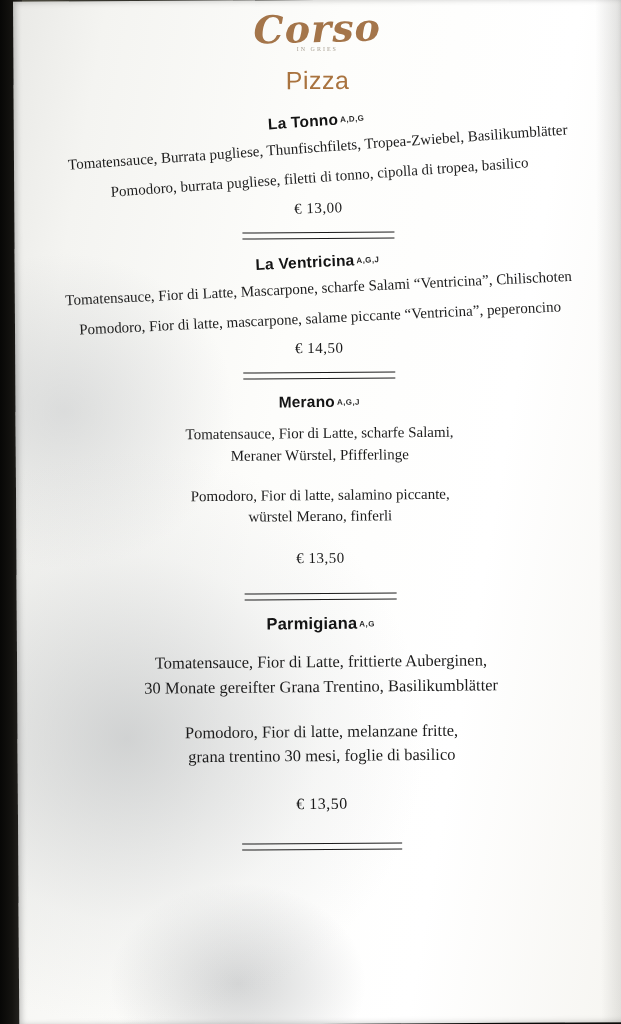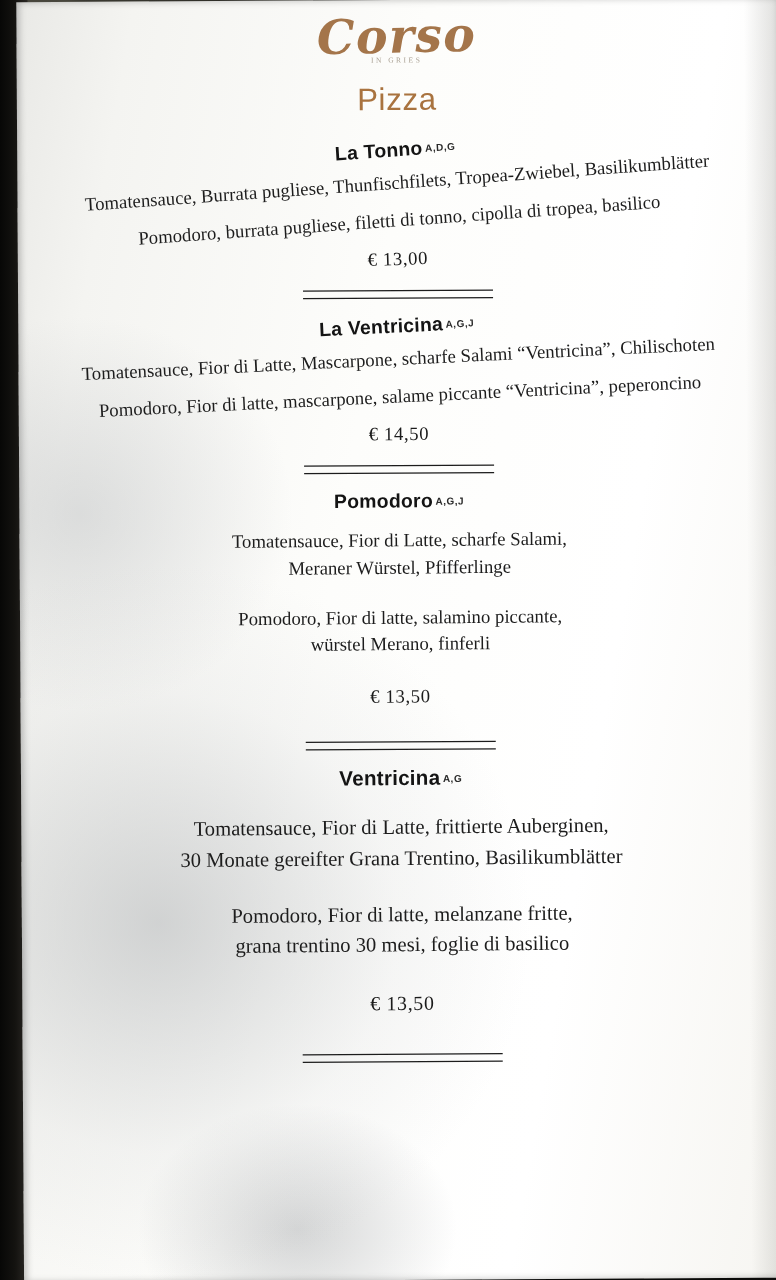--- a/index.html
+++ b/index.html
@@ -204,33 +204,33 @@
           <span>La Ventricina</span><span class="allerg">A,G,J</span>
         </div>
         <div class="desc de">Tomatensauce, Fior di Latte, Mascarpone, scharfe Salami “Ventricina”, Chilischoten</div>
         <div class="desc it">Pomodoro, Fior di latte, mascarpone, salame piccante “Ventricina”, peperoncino</div>
       </div>
       <div class="price skew0">€ 14,50</div>
       <div class="divider"></div>
 
       <div class="item skew0">
         <div class="item-name">
-          <span>Pomodoro</span><span class="allerg">A,G,J</span>
+          <span>Merano</span><span class="allerg">A,G,J</span>
         </div>
         <div class="desc de" style="white-space:pre-line;margin-top:12px">Tomatensauce, Fior di Latte, scharfe Salami,
 Meraner Würstel, Pfifferlinge</div>
         <div class="desc it" style="white-space:pre-line;margin-top:18px">Pomodoro, Fior di latte, salamino piccante,
 würstel Merano, finferli</div>
       </div>
       <div class="price skew0" style="margin-top:22px">€ 13,50</div>
       <div class="divider" style="margin-top:26px"></div>
 
       <div class="item skew0" style="margin-top:14px">
         <div class="item-name" style="font-size:16.5px">
-          <span>Ventricina</span><span class="allerg">A,G</span>
+          <span>Parmigiana</span><span class="allerg">A,G</span>
         </div>
         <div class="desc de" style="white-space:pre-line;margin-top:17px;font-size:16.5px;line-height:1.5">Tomatensauce, Fior di Latte, frittierte Auberginen,
 30 Monate gereifter Grana Trentino, Basilikumblätter</div>
         <div class="desc it" style="white-space:pre-line;margin-top:20px;font-size:16.5px;line-height:1.5">Pomodoro, Fior di latte, melanzane fritte,
 grana trentino 30 mesi, foglie di basilico</div>
       </div>
       <div class="price skew0" style="margin-top:26px;font-size:16px">€ 13,50</div>
       <div class="divider" style="margin-top:30px;width:160px"></div>
 
     </div>

